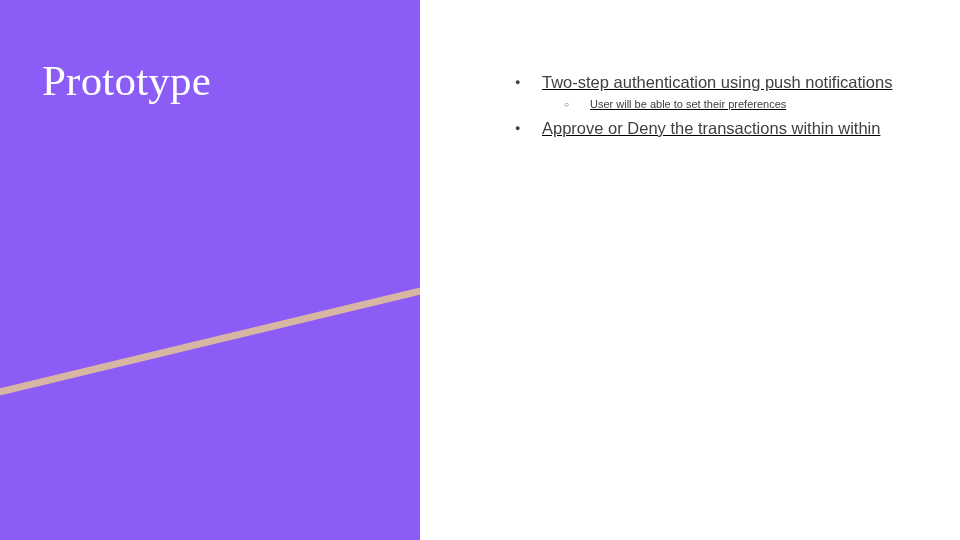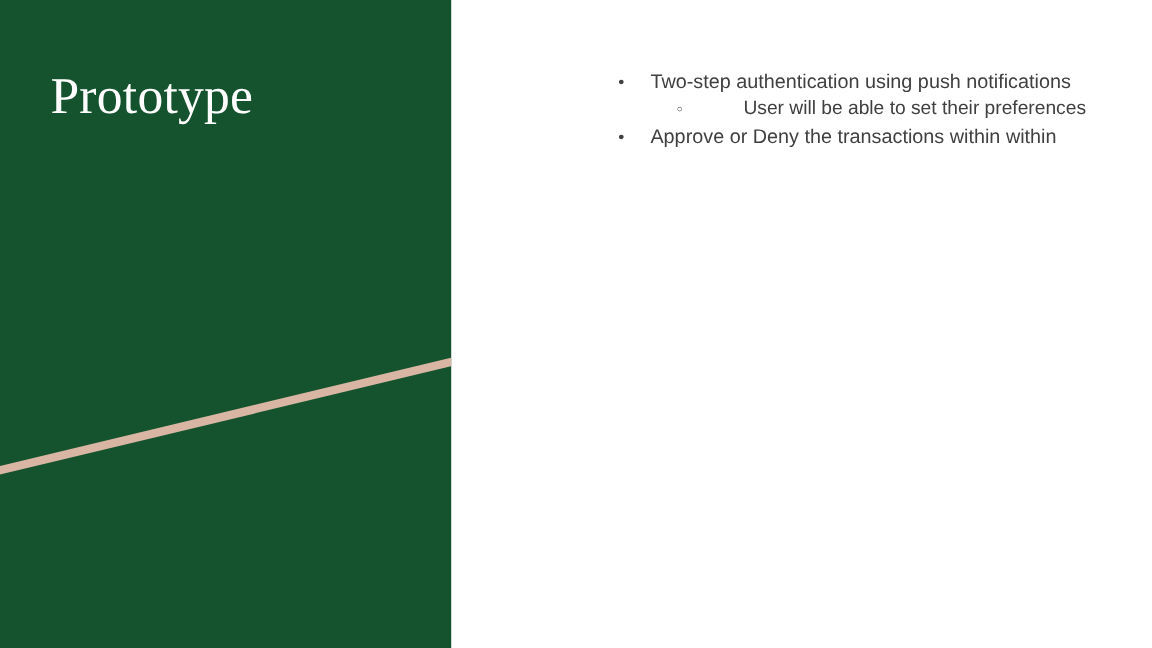--- a/index.html
+++ b/index.html
@@ -17,23 +17,23 @@
     position: relative;
     width: 960px;
     height: 540px;
     background: #ffffff;
     overflow: hidden;
   }
   .left-panel {
     position: absolute;
     left: 0;
     top: 0;
-    width: 376px;
+    width: 420px;
     height: 540px;
-    background: #14532d;
+    background: #8b5cf6;
     overflow: hidden;
   }
   .diag-line {
     position: absolute;
     left: -40px;
     top: 398px;
     width: 560px;
     height: 7px;
     background: #d9b6a3;
     transform: rotate(-13.5deg);
@@ -56,22 +56,23 @@
     top: 0;
     width: 507px;
     height: 540px;
   }
   ul.bullets {
     list-style: none;
     margin: 0;
     padding: 0;
     position: absolute;
     left: 52px;
-    top: 56px;
+    top: 70px;
     width: 400px;
+    text-decoration: underline;
   }
   ul.bullets > li.level1 {
     position: relative;
     padding-left: 37px;
     font-size: 16.5px;
     line-height: 24px;
     color: #404040;
     margin-bottom: 0px;
   }
   ul.bullets > li.level1::before {
@@ -84,24 +85,23 @@
     color: #404040;
   }
   ul.sub {
     list-style: none;
     margin: 1px 0 2px 0;
     padding: 0;
   }
   ul.sub > li.level2 {
     position: relative;
     padding-left: 48px;
-    font-size: 16px;
+    font-size: 11px;
     line-height: 19px;
     color: #404040;
-    text-align: right;
   }
   ul.sub > li.level2::before {
     content: "\25CB";
     position: absolute;
     left: 22px;
     top: 0;
     font-size: 8px;
     line-height: 19px;
     color: #404040;
   }

